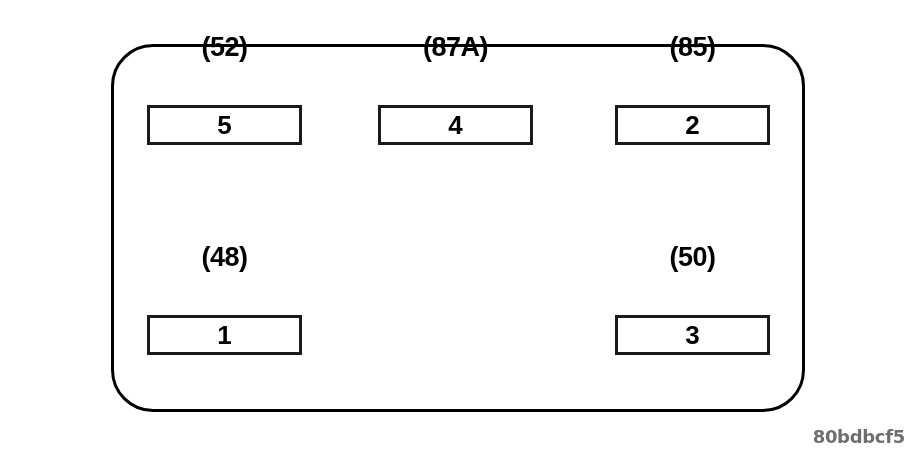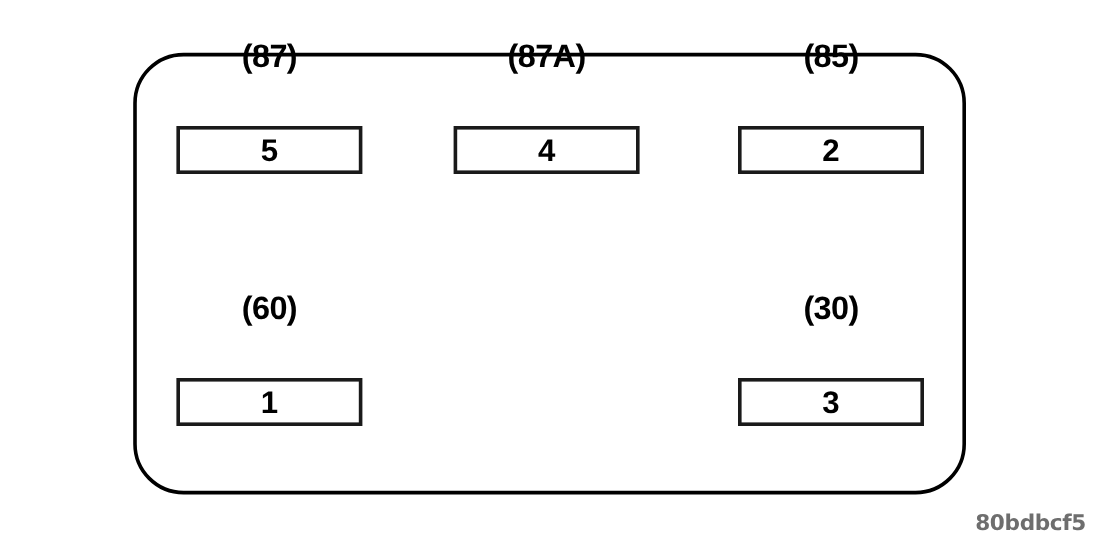--- a/index.html
+++ b/index.html
@@ -95,49 +95,49 @@
   }
 </style>
 </head>
 <body>
 
 <div id="diagram-canvas">
 
   <div id="relay-housing"></div>
 
   <div class="terminal col-left row-top">
-    <div class="terminal-label">(87)</div>
+    <div class="terminal-label">(52)</div>
     <div class="terminal-box">
       <span class="terminal-number">5</span>
     </div>
   </div>
 
   <div class="terminal col-mid row-top">
     <div class="terminal-label">(87A)</div>
     <div class="terminal-box">
       <span class="terminal-number">4</span>
     </div>
   </div>
 
   <div class="terminal col-right row-top">
     <div class="terminal-label">(85)</div>
     <div class="terminal-box">
       <span class="terminal-number">2</span>
     </div>
   </div>
 
   <div class="terminal col-left row-bottom">
-    <div class="terminal-label">(60)</div>
+    <div class="terminal-label">(48)</div>
     <div class="terminal-box">
       <span class="terminal-number">1</span>
     </div>
   </div>
 
   <div class="terminal col-right row-bottom">
-    <div class="terminal-label">(30)</div>
+    <div class="terminal-label">(50)</div>
     <div class="terminal-box">
       <span class="terminal-number">3</span>
     </div>
   </div>
 
   <div id="figure-code">80bdbcf5</div>
 
 </div>
 
 </body></html>

